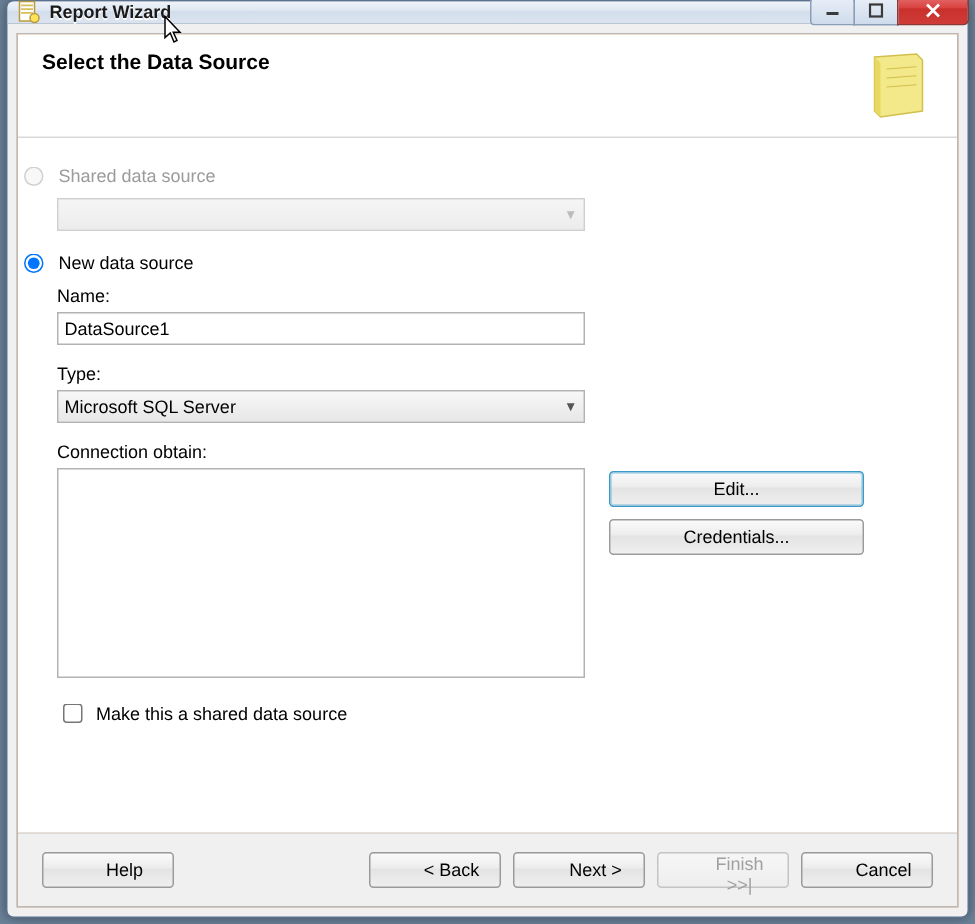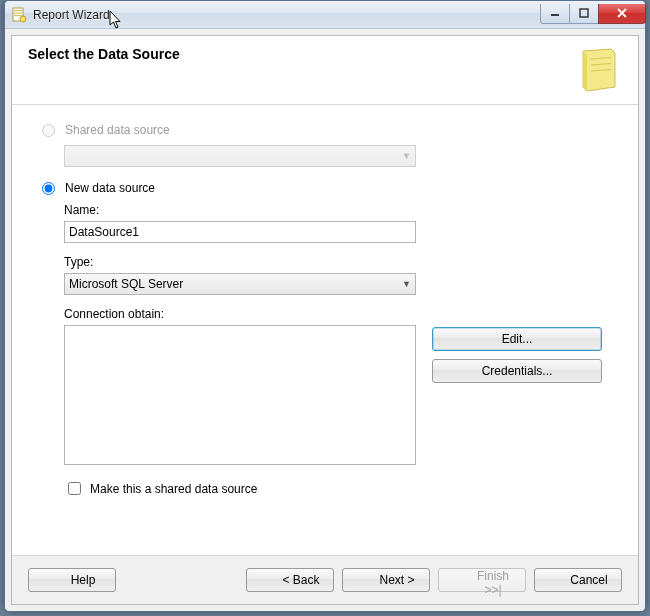--- a/index.html
+++ b/index.html
@@ -16,27 +16,28 @@
     position: absolute;
     left: 4px; top: 0; right: 4px; bottom: 4px;
     background: #f0f0f0;
     border: 1px solid #5a7090;
     border-radius: 5px;
     box-shadow: 0 0 8px rgba(0,0,0,0.4);
     display: flex;
     flex-direction: column;
   }
   .titlebar {
-    height: 28px;
+    height: 15px;
     background: linear-gradient(to bottom, #eef3f9 0%, #dde6f1 45%, #d2ddeb 46%, #dbe4ef 100%);
     border-bottom: 1px solid #b9c6d6;
     border-radius: 4px 4px 0 0;
     display: flex;
     align-items: center;
     padding: 0 0 0 6px;
+    font-weight: bold;
   }
   .titlebar .icon {
     width: 16px; height: 16px;
     margin-right: 6px;
     display: flex; align-items: center; justify-content: center;
   }
   .titlebar .title {
     flex: 1;
     color: #1a1a1a;
     font-size: 12px;
@@ -95,21 +96,21 @@
     margin: 0 0 0 14px;
     font-size: 11px;
     color: #333;
   }
   .header .hicon {
     width: 48px; height: 48px;
     display: flex; align-items: center; justify-content: center;
   }
   .content {
     flex: 1;
-    padding: 18px 22px 12px 30px;
+    padding: 18px 22px 12px 4px;
     background: #fff;
     overflow: hidden;
   }
   .radio-row {
     display: flex;
     align-items: center;
     margin-bottom: 8px;
     gap: 6px;
   }
   .radio-row.disabled { color: #9b9b9b; }

